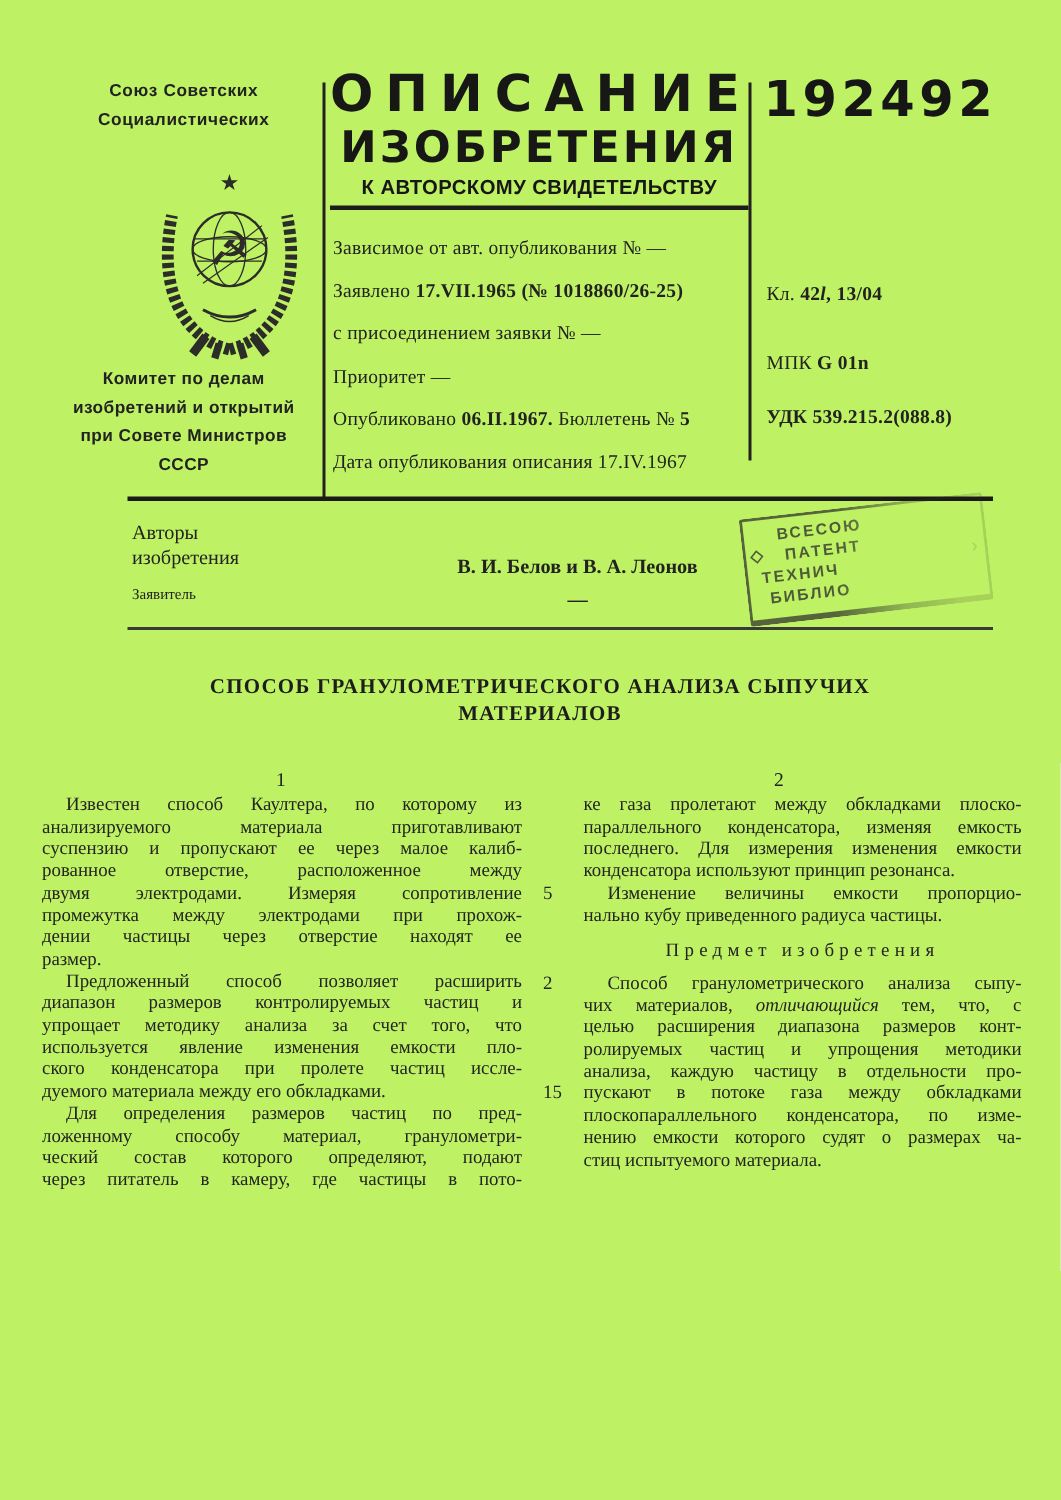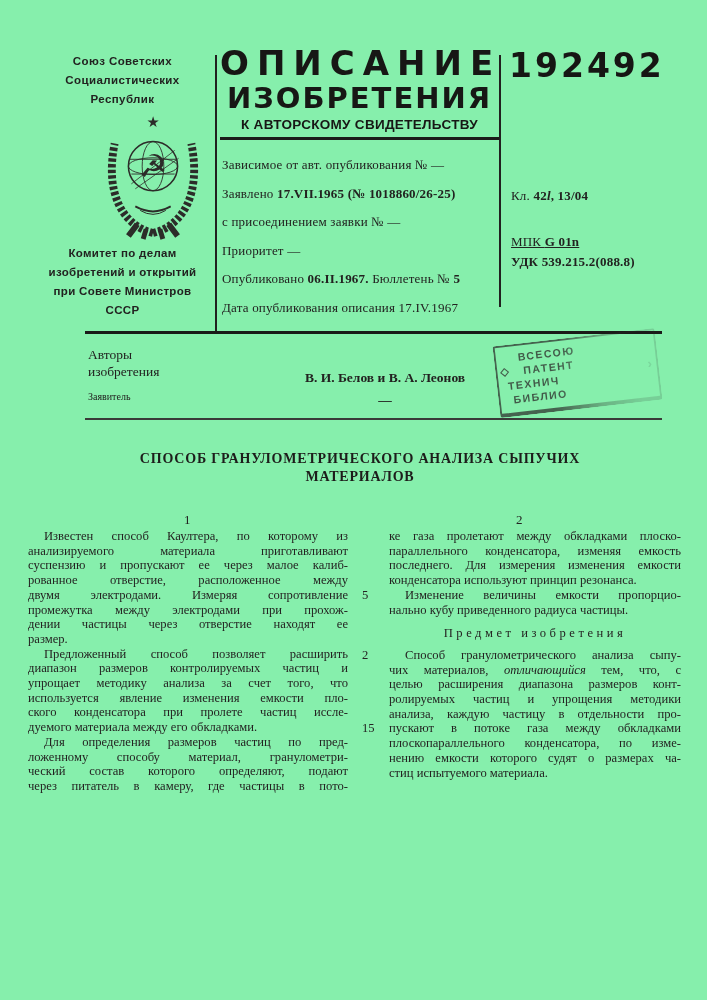--- a/index.html
+++ b/index.html
@@ -1,18 +1,18 @@
 <!DOCTYPE html>
 <html><head>
 <meta charset="utf-8">
 <style>
   html,body{margin:0;padding:0;background:#e9e9e6;}
   #page{
     position:relative;width:707px;height:1000px;margin:0 auto;
-    background:#86efac;color:#222220;overflow:hidden;
+    background:#bef264;color:#222220;overflow:hidden;
     font-family:"Liberation Serif", serif;
   }
   .b{font-weight:bold;}
   .i{font-style:italic;}
 
   
   .union{
     position:absolute;left:30px;top:52px;width:185px;text-align:center;
     font-family:"Liberation Sans",sans-serif;font-weight:bold;
     font-size:11.5px;line-height:19px;letter-spacing:.4px;
@@ -47,21 +47,21 @@
     font-family:"DejaVu Sans",sans-serif;font-weight:800;
     font-size:33px;letter-spacing:3px;color:#161614;white-space:nowrap;
   }
 
   
   .biblio{position:absolute;left:222px;top:157px;width:272px;font-size:13px;}
   .biblio .row{line-height:15px;margin-bottom:13.5px;letter-spacing:.2px;white-space:nowrap;}
   .classif{position:absolute;left:511px;top:188px;font-size:13px;}
   .classif .row{line-height:15px;white-space:nowrap;letter-spacing:.2px;}
   .classif .row:nth-child(1){margin-bottom:31px;}
-  .classif .row:nth-child(2){margin-bottom:5px;text-decoration:underline;}
+  .classif .row:nth-child(2){margin-bottom:21px;}
 
   
   .hr-thick{position:absolute;left:85px;top:331px;width:577px;height:3px;background:#1a1a18;}
   .hr-thin {position:absolute;left:85px;top:418px;width:577px;height:2px;background:#3a3a38;}
 
   
   .authors-label{position:absolute;left:88px;top:346px;font-size:13.5px;line-height:17px;}
   .authors-value{
     position:absolute;left:250px;top:370px;width:270px;text-align:center;
     font-weight:bold;font-size:13.5px;white-space:nowrap;
@@ -112,21 +112,20 @@
   }
 </style>
 </head>
 <body>
 
 <div id="page">
 
   <div class="union">
       <div>Союз Советских</div>
       <div>Социалистических</div>
-      <div>Республик</div>
     </div>
 
   <div class="emblem">
     <svg viewBox="0 0 120 132" width="118" height="132" aria-hidden="true">
       <g stroke="#2c2c29" fill="none">
         <path d="M60 124 C 28 116, 11 82, 21 33" stroke-width="8" stroke-dasharray="3.5 2.2"></path>
         <path d="M60 124 C 92 116, 109 82, 99 33" stroke-width="8" stroke-dasharray="3.5 2.2"></path>
         <circle cx="60" cy="56" r="25" stroke-width="1.6"></circle>
         <ellipse cx="60" cy="56" rx="25" ry="8.5" stroke-width="0.9"></ellipse>
         <ellipse cx="60" cy="56" rx="11" ry="25" stroke-width="0.9"></ellipse>

